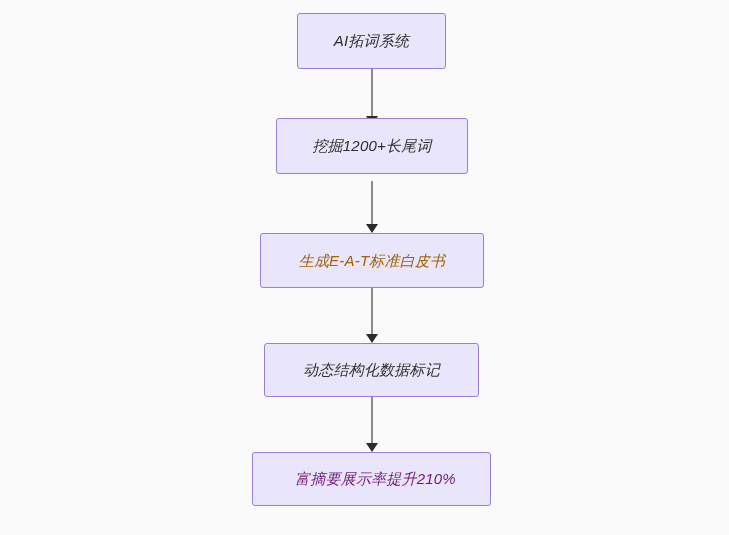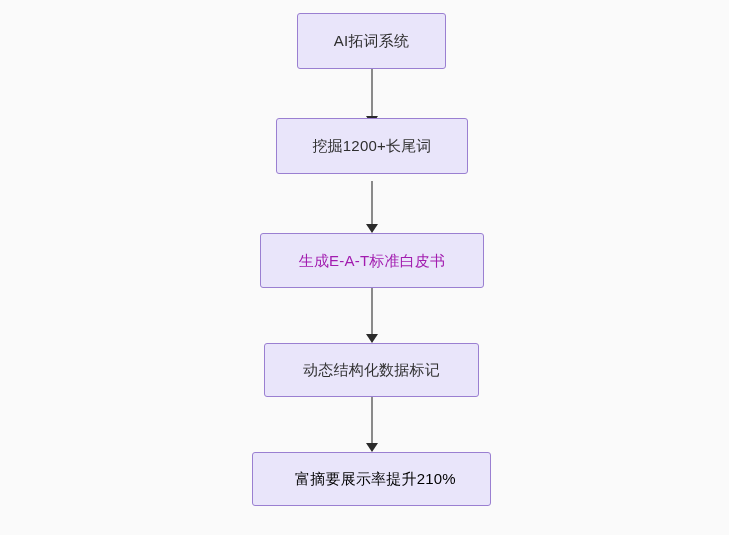--- a/index.html
+++ b/index.html
@@ -10,20 +10,21 @@
     width: 729px;
     height: 535px;
     background: #fafafa;
     font-family: "Liberation Sans", "DejaVu Sans", sans-serif;
     overflow: hidden;
   }
   #flowchart {
     position: relative;
     width: 590px;
     height: 535px;
+    font-style: italic;
   }
   .node {
     position: absolute;
     box-sizing: border-box;
     background: #e9e5fa;
     border: 1.6px solid #9a7fd1;
     border-radius: 3px;
     display: flex;
     align-items: center;
     justify-content: center;
@@ -80,23 +81,23 @@
     <div class="edge-line" style="height: 47px; background: rgb(138, 138, 138);"></div>
     <div class="edge-head" style="top: 46px; border-top-color: rgb(43, 43, 43);"></div>
   </div>
 
   <div class="node" style="left: 297px; top: 13px; width: 149px; height: 56px; background: rgb(233, 229, 250); border-color: rgb(154, 127, 209); color: rgb(47, 47, 47);">
     <span class="node-label">AI拓词系统</span>
   </div>
   <div class="node" style="left: 276px; top: 118px; width: 192px; height: 56px; background: rgb(233, 229, 250); border-color: rgb(154, 127, 209); color: rgb(47, 47, 47);">
     <span class="node-label">挖掘1200+长尾词</span>
   </div>
-  <div class="node" style="left: 260px; top: 233px; width: 224px; height: 55px; background: rgb(233, 229, 250); border-color: rgb(154, 127, 209); color: #a21caf;">
+  <div class="node" style="left: 260px; top: 233px; width: 224px; height: 55px; background: rgb(233, 229, 250); border-color: rgb(154, 127, 209); color: #a16207;">
     <span class="node-label">生成E-A-T标准白皮书</span>
   </div>
   <div class="node" style="left: 264px; top: 343px; width: 215px; height: 54px; background: rgb(233, 229, 250); border-color: rgb(154, 127, 209); color: rgb(47, 47, 47);">
     <span class="node-label">动态结构化数据标记</span>
   </div>
-  <div class="node" style="left: 252px; top: 452px; width: 239px; height: 54px; background: rgb(233, 229, 250); border-color: rgb(154, 127, 209); color: #000000; padding-left: 8px;">
+  <div class="node" style="left: 252px; top: 452px; width: 239px; height: 54px; background: rgb(233, 229, 250); border-color: rgb(154, 127, 209); color: #701a75; padding-left: 8px;">
     <span class="node-label">富摘要展示率提升210%</span>
   </div>
 
 </div>
 
 </body></html>

